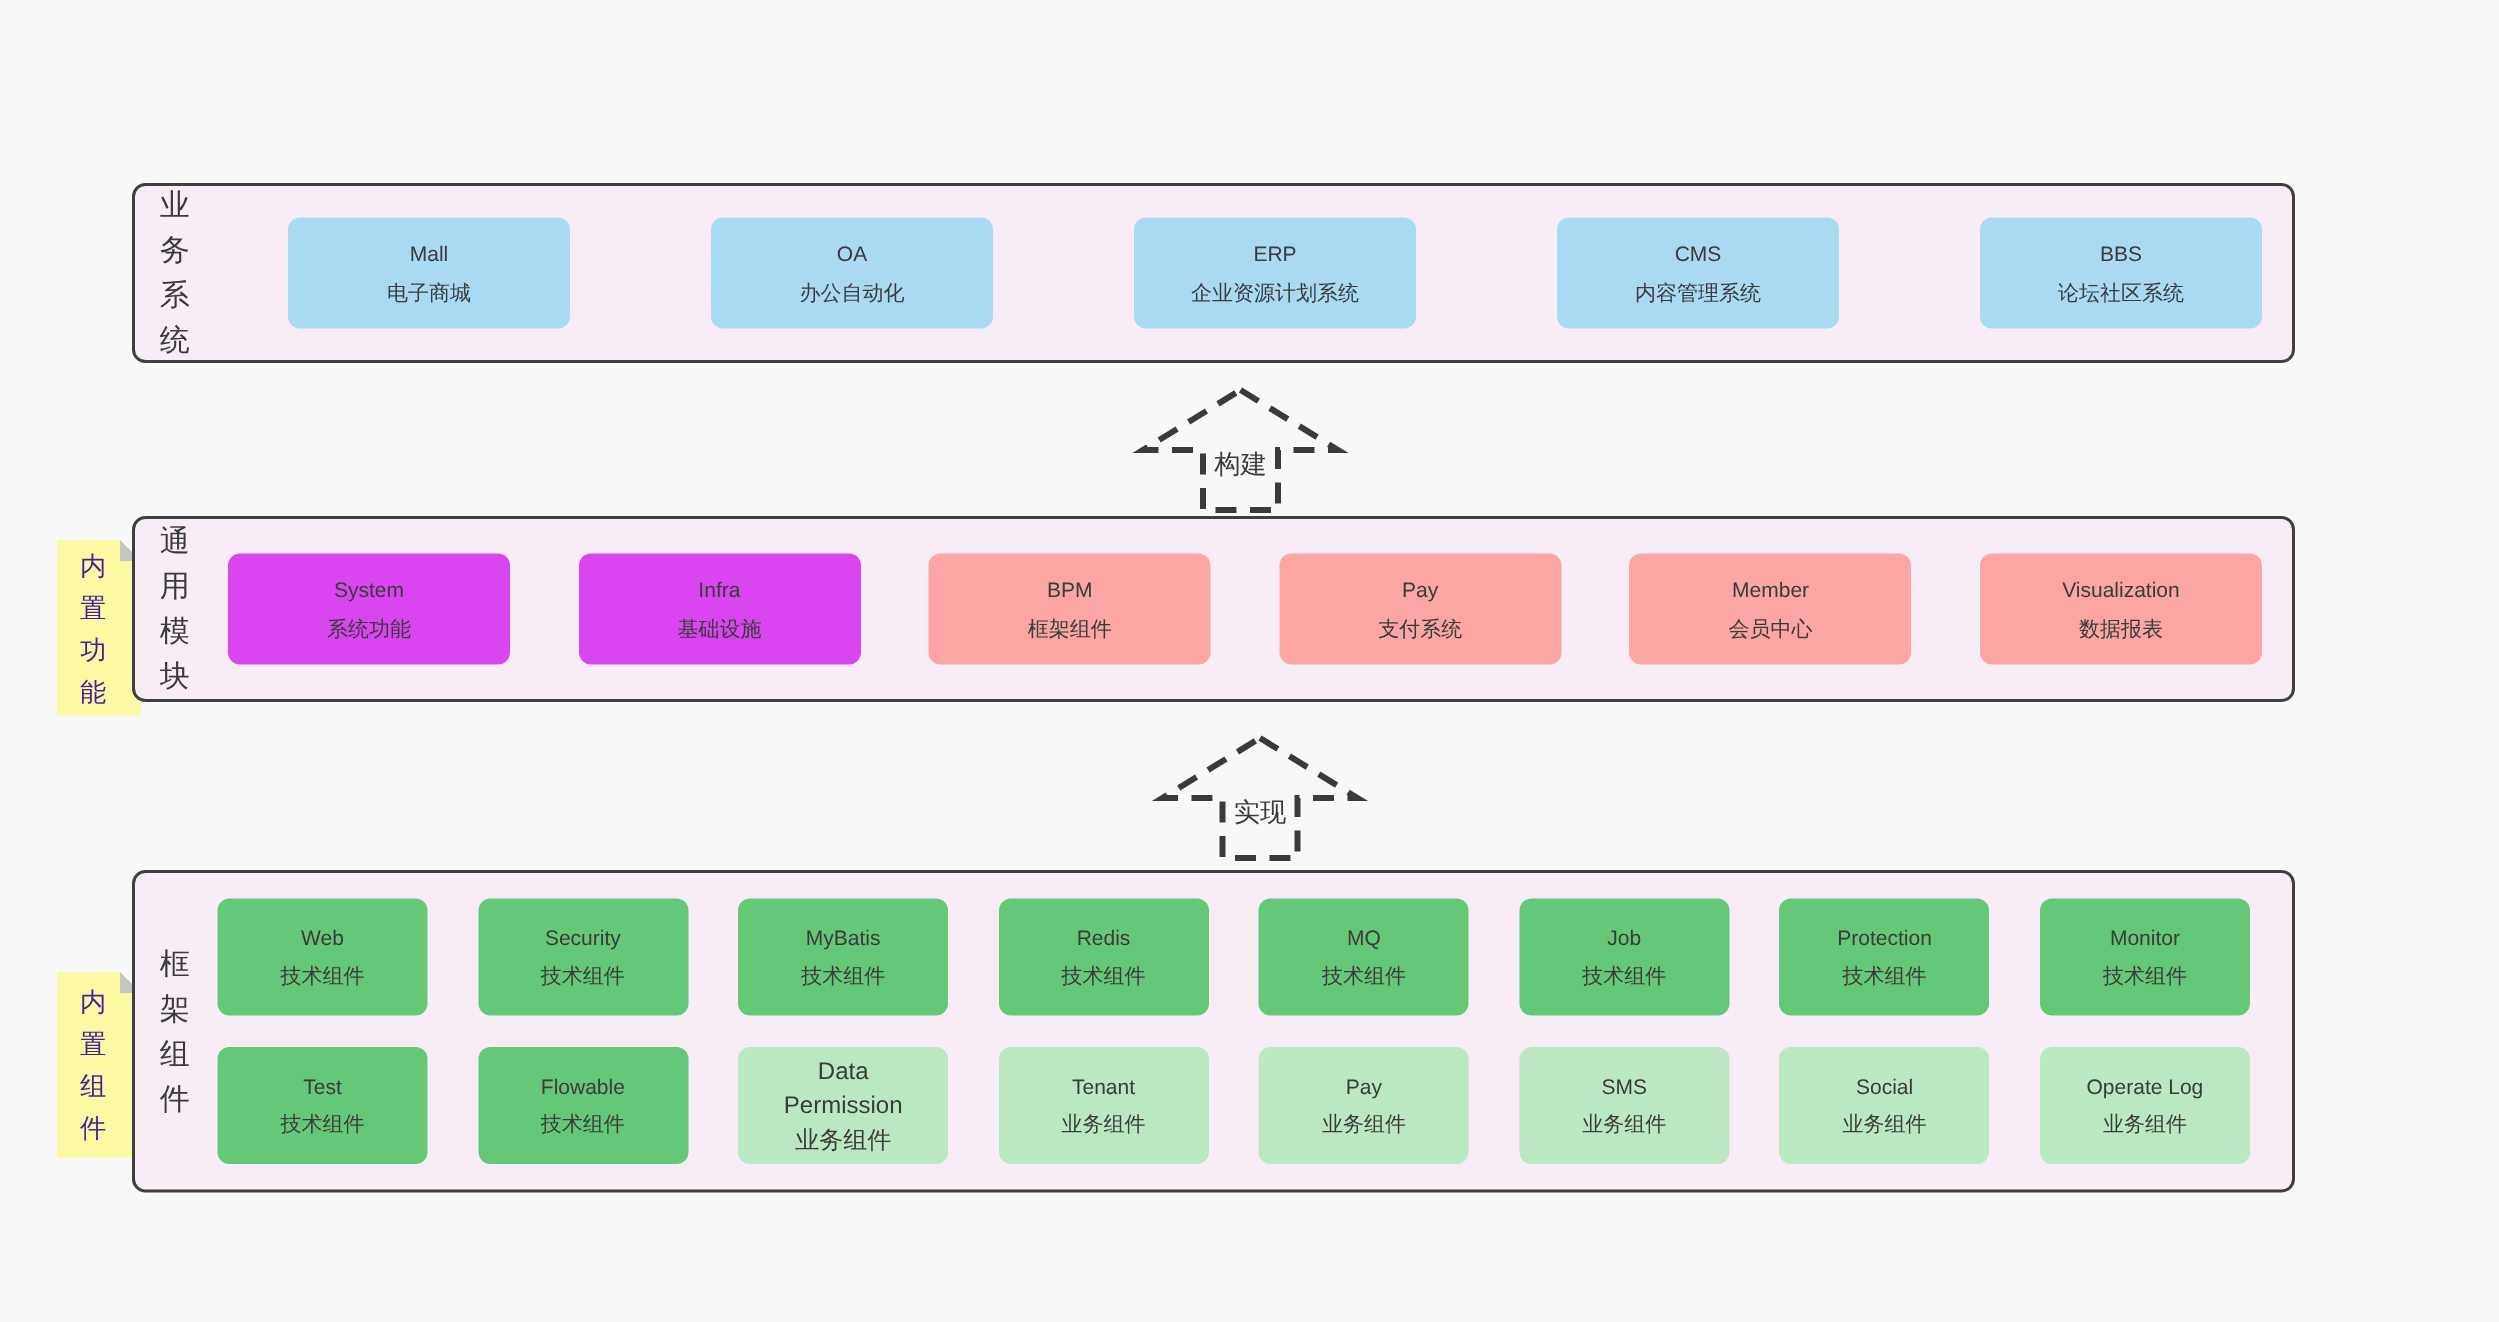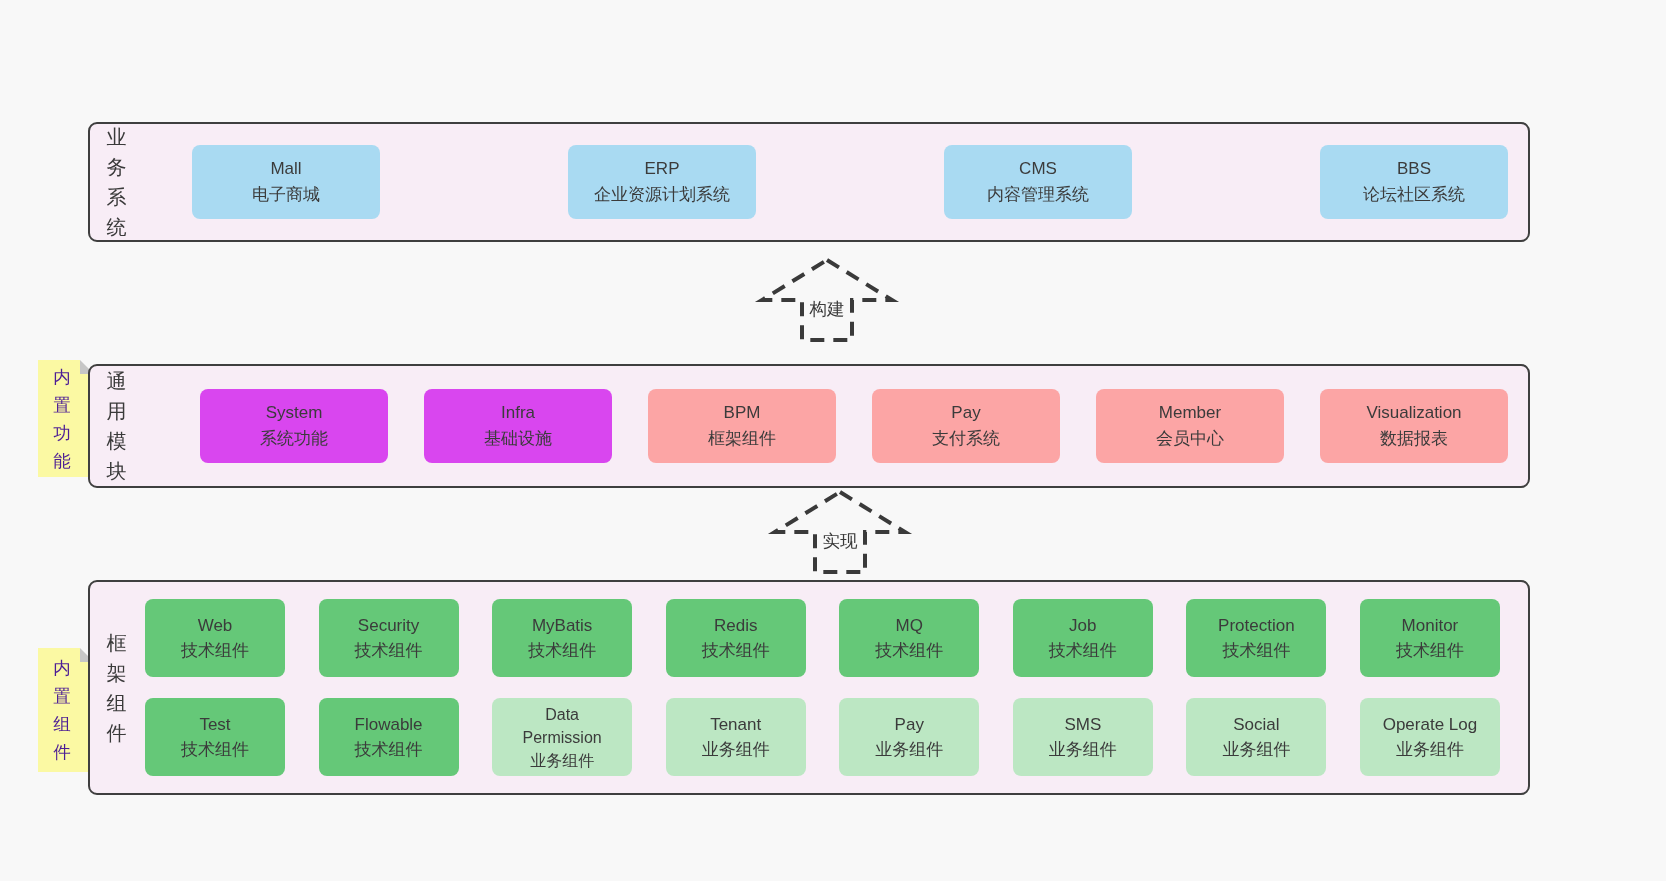--- a/index.html
+++ b/index.html
@@ -9,41 +9,41 @@
     font-family:"Liberation Sans","DejaVu Sans",sans-serif;
     color:#3b3b3b;
   }
   
   .panel{
     position:absolute;left:88px;width:1442px;
     background:#f8edf6;border:2px solid #3f3f3f;border-radius:9px;
     box-sizing:border-box;z-index:2;
   }
   .panel-top{top:122px;height:120px;padding-left:40px;}
-  .panel-mid{top:364px;height:124px;padding-left:48px;}
+  .panel-mid{top:344px;height:124px;}
   .panel-bot{top:580px;height:215px;}
   .vlabel{
     position:absolute;left:14px;top:50%;transform:translateY(-50%);
     width:1.25em;font-size:20px;line-height:1.5;text-align:center;
     word-break:break-all;color:#3a3a3a;letter-spacing:0;
   }
   .row{
     display:flex;justify-content:space-between;align-items:center;
     margin:0 20px 0 62px;height:100%;
   }
   .rows{
     display:flex;flex-direction:column;justify-content:center;gap:21px;
     margin:0 28px 0 55px;height:100%;
   }
   .rows .row{margin:0;height:auto;}
   
   .box{
     border-radius:8px;display:flex;flex-direction:column;
     justify-content:center;align-items:center;text-align:center;
-    font-size:17px;line-height:26px;box-sizing:border-box;padding:2px 4px;
+    font-size:14px;line-height:26px;box-sizing:border-box;padding:2px 4px;
   }
   .wide{width:188px;height:74px;}
   .small{width:140px;height:78px;line-height:25px;}
   .blue{background:#a9daf2;}
   .red{background:#d946ef;}
   .pink{background:#fca5a5;}
   .green{background:#65c878;}
   .lightgreen{background:#bce7c3;}
   .box .t,.box .s{width:100%;}
   .tight{line-height:23px;font-size:16px;}
@@ -99,20 +99,24 @@
 </div>
 
 <section class="panel panel-top">
   <div class="vlabel">业务系统</div>
   <div class="row">
     <div class="box wide blue">
       <div class="t">Mall</div>
       <div class="s">电子商城</div>
     </div>
     <div class="box wide blue">
+      <div class="t">OA</div>
+      <div class="s">办公自动化</div>
+    </div>
+    <div class="box wide blue">
       <div class="t">ERP</div>
       <div class="s">企业资源计划系统</div>
     </div>
     <div class="box wide blue">
       <div class="t">CMS</div>
       <div class="s">内容管理系统</div>
     </div>
     <div class="box wide blue">
       <div class="t">BBS</div>
       <div class="s">论坛社区系统</div>

